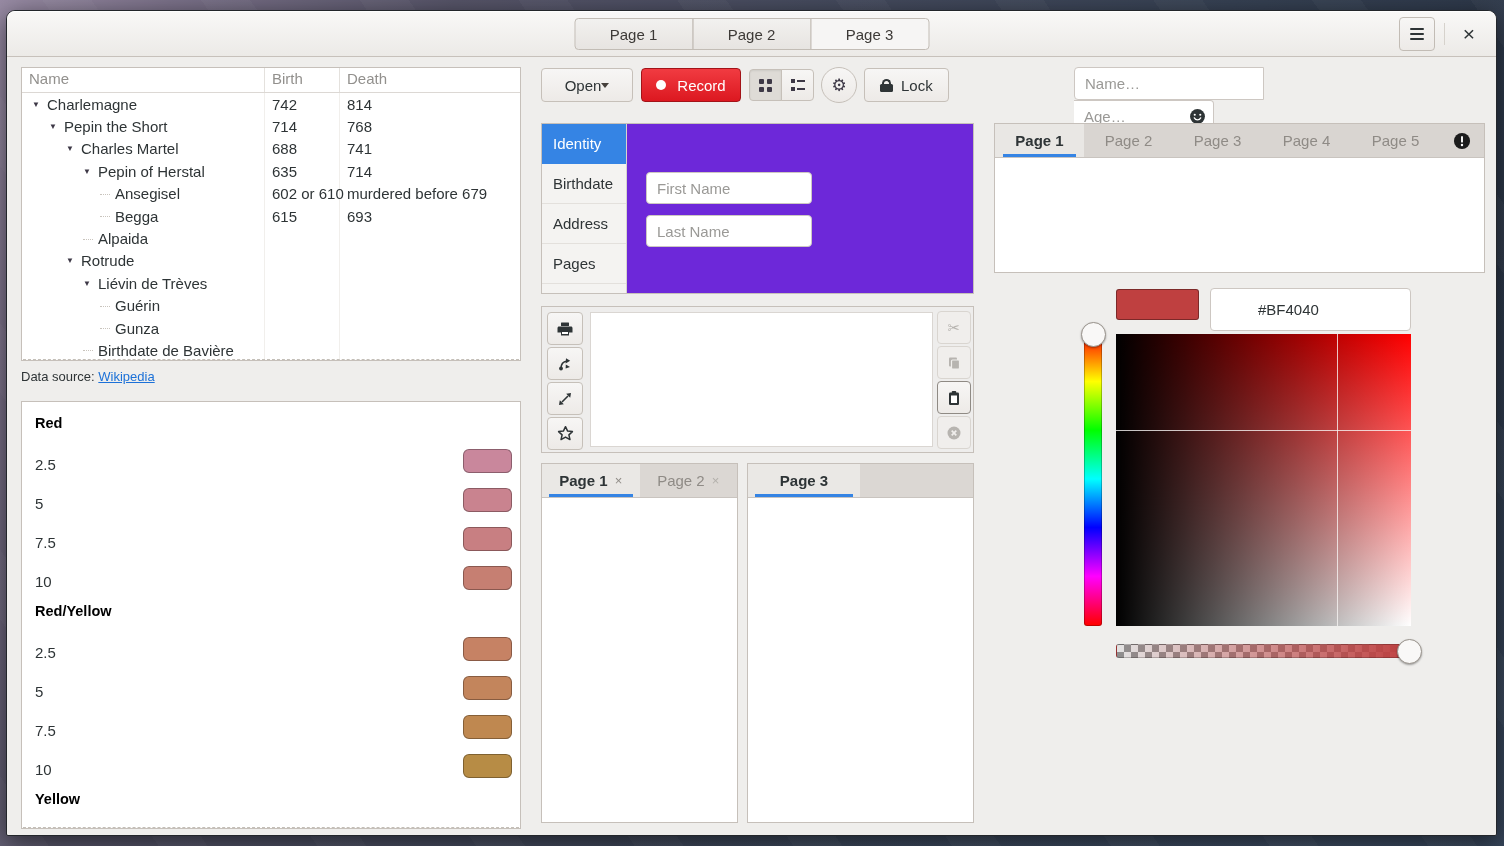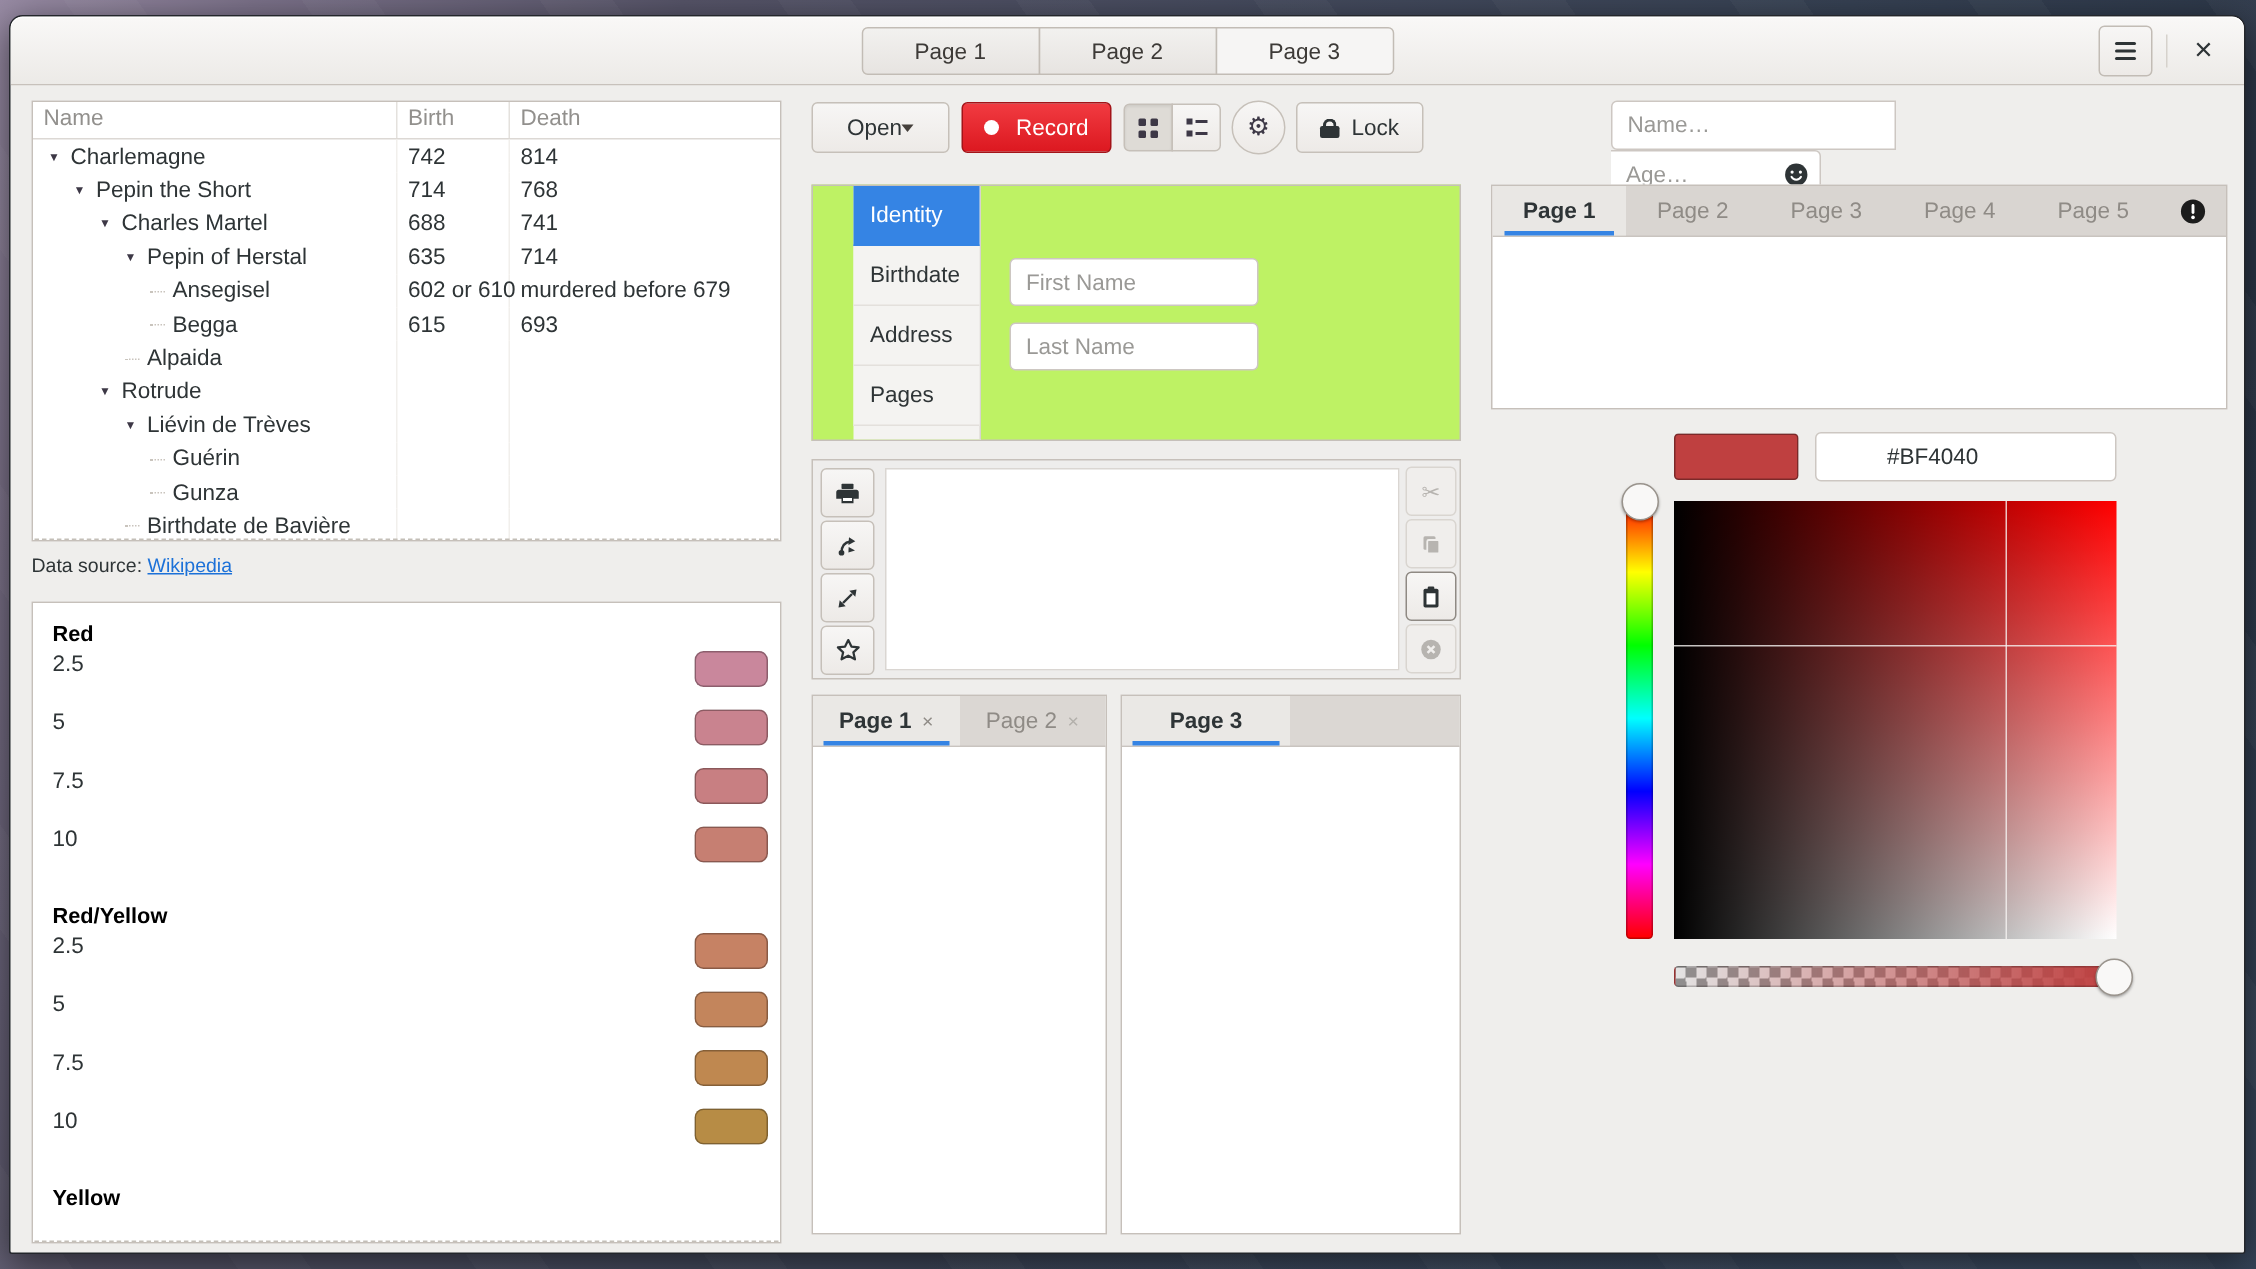--- a/index.html
+++ b/index.html
@@ -64,21 +64,21 @@
   .guide { width:17px; flex:none; position:relative; }
   .guide::before { content:""; position:absolute; left:7px; top:0; bottom:0; border-left:1px dotted #c9c4bd; }
   .expander { width:17px; flex:none; font-size:8px; color:#3d3846; padding-left:2px; display:flex; align-items:center; }
   .leafmark { width:17px; flex:none; position:relative; }
   .leafmark::before { content:""; position:absolute; left:2px; right:5px; top:50%; border-top:1px dotted #c9c4bd; }
   .data-source { position:absolute; left:14px; top:358px; font-size:13px; color:#2e3436; }
   .link { color:#1c71d8; text-decoration:underline; cursor:pointer; }
   
   .colors-frame { left:14px; top:390px; width:500px; height:428px; overflow:hidden; }
   .color-section-title { font-weight:700; font-size:14.5px; color:#000; padding:13px 0 3px 13px; }
-  .color-row { display:flex; align-items:flex-start; height:39px; padding:0 8px 0 13px; }
+  .color-row { display:flex; align-items:flex-end; height:39px; padding:0 8px 0 13px; }
   .color-row .cl { flex:1; font-size:15px; }
   .swatch { width:49px; height:24px; border-radius:6px; border:1px solid rgba(0,0,0,.30); flex:none; }
   
   .toolbar { position:absolute; left:534px; top:56px; height:36px; display:flex; align-items:center; }
   .open-btn { width:92px; height:34px; display:inline-flex; align-items:center; justify-content:center; }
   .caret { width:0; height:0; border-left:4px solid transparent; border-right:4px solid transparent; border-top:5px solid #45403c; }
   .record-btn {
     margin-left:8px; width:100px; height:34px; border-radius:4px;
     background:linear-gradient(#f13b41,#dc1820); border:1px solid #a31318; color:#fff;
     display:inline-flex; align-items:center; justify-content:center; gap:11px; font-size:15px; font-family:inherit;
@@ -94,21 +94,21 @@
   .list-icon .lrow { display:flex; gap:2px; align-items:center; }
   .list-icon .ldot { width:4px; height:4px; background:#3d3846; }
   .list-icon .lbar { width:8px; height:2px; background:#3d3846; }
   .gear-btn { margin-left:7px; width:36px; height:36px; border-radius:50%; padding:0; font-size:17px; color:#3d3846;
               display:flex; align-items:center; justify-content:center; }
   .lock-btn { margin-left:7px; height:34px; padding:0 15px; display:inline-flex; align-items:center; gap:8px; }
   .lock-icon { display:flex; flex-direction:column; align-items:center; }
   .lock-shackle { width:9px; height:6px; border:2px solid #2e3436; border-bottom:none; border-radius:5px 5px 0 0; }
   .lock-body { width:13px; height:8px; background:#2e3436; border-radius:1.5px; margin-top:-1px; }
   
-  .identity-frame { left:534px; top:112px; width:433px; height:171px; background:#bef264; display:flex;padding-left:27px; }
+  .identity-frame { left:534px; top:112px; width:433px; height:171px; background:#6d28d9; display:flex; }
   .id-sidebar { width:85px; background:#f4f3f1; border-right:1px solid #d7d3ce; }
   .id-item { height:40px; display:flex; align-items:center; padding-left:11px; font-size:15px; color:#2e3436;
              border-bottom:1px solid #e3e0dc; background:#f4f3f1; }
   .id-item.selected { background:#3584e4; color:#fff; border-bottom-color:#3584e4; }
   .id-form { position:relative; flex:1; }
   .id-input { position:absolute; left:19px; width:166px; height:32px; }
   
   .palette-frame { left:534px; top:295px; width:433px; height:147px; background:#eeedec; border:1px solid #c6c0ba; position:absolute; }
   .palette-left { position:absolute; left:5px; top:5px; display:flex; flex-direction:column; gap:2px; }
   .tool-btn { width:36px; height:33px; display:flex; align-items:center; justify-content:center; padding:0; }
@@ -138,21 +138,21 @@
   .emoji-btn { position:absolute; right:8px; top:8px; width:17px; height:17px; border:none; background:none; padding:0; display:flex; }
   .rp-frame { left:987px; top:112px; width:491px; height:150px; overflow:hidden; }
   .rp-bar { height:34px; background:#d9d5d1; border-bottom:1px solid #c9c4bf; display:flex; align-items:stretch; }
   .rp-tabs { flex:1; display:flex; }
   .rp-tab { position:relative; flex:1; display:flex; align-items:center; justify-content:center; font-size:15px; color:#8f8b86; }
   .rp-tab.active { background:#e9e7e4; color:#2e3436; font-weight:700; }
   .rp-tab.active::after { content:""; position:absolute; left:8px; right:8px; bottom:0; height:3px; background:#3584e4; }
   .rp-alert { width:44px; display:flex; align-items:center; justify-content:center; border:none; background:none; }
   
   .swatch-btn { position:absolute; left:1109px; top:278px; width:83px; height:31px; border-radius:3px; border:1px solid rgba(0,0,0,.35); }
-  .hex-entry { position:absolute; left:1203px; top:277px; width:201px; height:33px;padding-left:47px; }
+  .hex-entry { position:absolute; left:1203px; top:277px; width:201px; height:43px;padding-left:47px; }
   .hue-slider { position:absolute; left:1077px; top:321px; width:18px; height:294px; border-radius:3px; border:1px solid rgba(0,0,0,.25);
     background:linear-gradient(to bottom,#ff0000 0%,#ffff00 16.6%,#00ff00 33.3%,#00ffff 50%,#0000ff 66.6%,#ff00ff 83.3%,#ff0000 100%); }
   .hue-handle { position:absolute; left:-4px; width:25px; height:25px; border-radius:50%;
     background:#f9f8f7; border:1px solid #99938c; box-shadow:0 1px 2px rgba(0,0,0,.35); }
   .sv-plane { position:absolute; left:1109px; top:323px; width:295px; height:292px;
     background:linear-gradient(to right,#000,rgba(0,0,0,0)),linear-gradient(to bottom,#f00,#fff); }
   .sv-vline { position:absolute; top:0; bottom:0; width:1px; background:rgba(246,244,242,.8); }
   .sv-hline { position:absolute; left:0; right:0; height:1px; background:rgba(246,244,242,.8); }
   .alpha-slider { position:absolute; left:1109px; top:633px; width:295px; height:14px; border-radius:3px; border:1px solid rgba(0,0,0,.22); }
   .alpha-handle { position:absolute; top:-6px; width:25px; height:25px; border-radius:50%;

